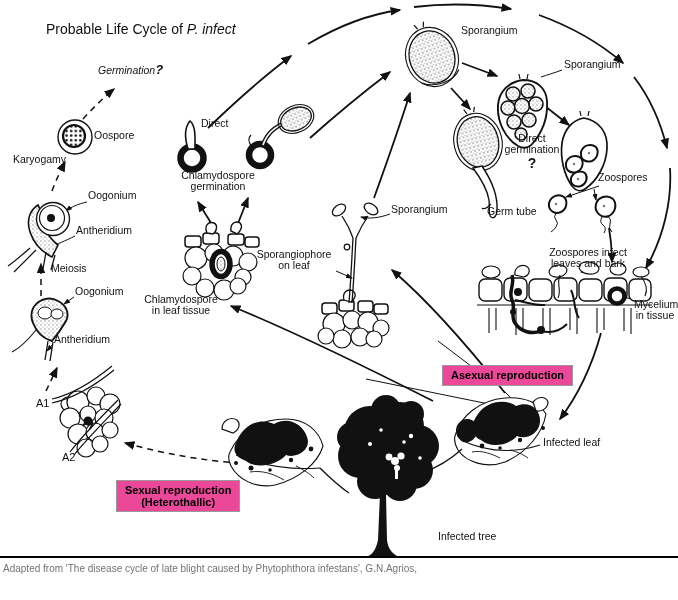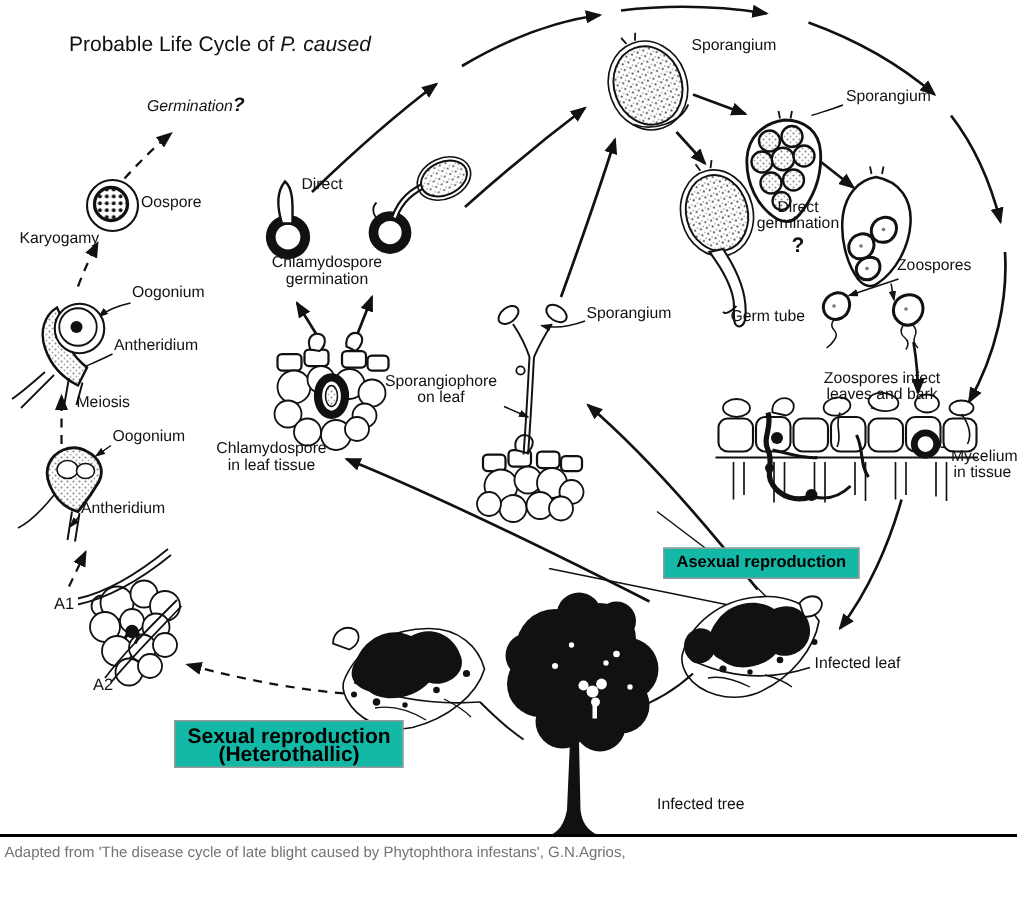--- a/index.html
+++ b/index.html
@@ -13,21 +13,21 @@
     white-space:pre-line;letter-spacing:0;
   }
   .center{text-align:center;}
   .title{
     position:absolute;left:46px;top:21px;font-size:14px;color:#111;
   }
   .title .sp{font-style:italic;}
   .q{font-weight:bold;font-size:13px;line-height:10px;}
   .qbig{position:absolute;font-weight:bold;font-size:14px;}
   .labelbox{
-    position:absolute;border:1px solid #9a9a9a;background:#14b8a6;
+    position:absolute;border:1px solid #9a9a9a;background:#ec4899;
     font-weight:bold;text-align:center;white-space:pre-line;
     font-size:11px;line-height:12.5px;padding:3px 8px;color:#000;
   }
   .caption-rule{position:absolute;left:0;top:556px;width:678px;height:2px;background:#000;}
   .caption{
     position:absolute;left:3px;top:560px;width:672px;
     font-size:10px;line-height:18px;color:#737373;
   }
 </style>
 </head>
@@ -351,21 +351,21 @@
           <rect x="395" y="468" width="3" height="11"></rect>
         <circle cx="411" cy="436" r="2.2"></circle>
           <circle cx="370" cy="444" r="2"></circle>
           <circle cx="404" cy="442" r="1.8"></circle>
         <circle cx="420" cy="458" r="1.8"></circle>
           <circle cx="381" cy="430" r="1.8"></circle>
       </g>
     </g>
   </svg>
 
-  <div class="title"><span>Probable Life Cycle of </span><span class="sp">P. caused</span></div>
+  <div class="title"><span>Probable Life Cycle of </span><span class="sp">P. infect</span></div>
 
   <div class="label" style="left:98px;top:65px;font-style:italic;"><span>Germination</span><span class="q">?</span></div>
 
   <div class="label" style="left:94px;top:130px;">Oospore</div>
   <div class="label" style="left:13px;top:154px;">Karyogamy</div>
   <div class="label" style="left:88px;top:190px;">Oogonium</div>
   <div class="label" style="left:76px;top:225px;">Antheridium</div>
   <div class="label" style="left:51px;top:263px;">Meiosis</div>
   <div class="label" style="left:75px;top:286px;">Oogonium</div>
   <div class="label" style="left:54px;top:334px;">Antheridium</div>
@@ -387,20 +387,20 @@
   <div class="label" style="left:487px;top:206px;">Germ tube</div>
   <div class="label" style="left:598px;top:172px;">Zoospores</div>
   <div class="label center" style="left:518px;top:247px;width:92px;margin-left:24px;">Zoospores infect
 leaves and bark</div>
   <div class="label center" style="left:634px;top:288px;width:42px;margin-top:11px;">Mycelium
 in tissue</div>
   <div class="label" style="left:543px;top:437px;">Infected leaf</div>
   <div class="label" style="left:438px;top:507px;margin-top:24px;">Infected tree</div>
 
   <div class="labelbox" style="left:442px;top:365px;">Asexual reproduction</div>
-  <div class="labelbox" style="left:116px;top:480px;font-size:14px;line-height:12px;">Sexual reproduction
+  <div class="labelbox" style="left:116px;top:480px;font-size:11px;line-height:12px;">Sexual reproduction
 (Heterothallic)</div>
 
   <div class="caption-rule"></div>
   <div class="caption">
     <div>Adapted from 'The disease cycle of late blight caused by Phytophthora infestans', G.N.Agrios,</div>
   </div>
 </div>
 
 </body></html>

